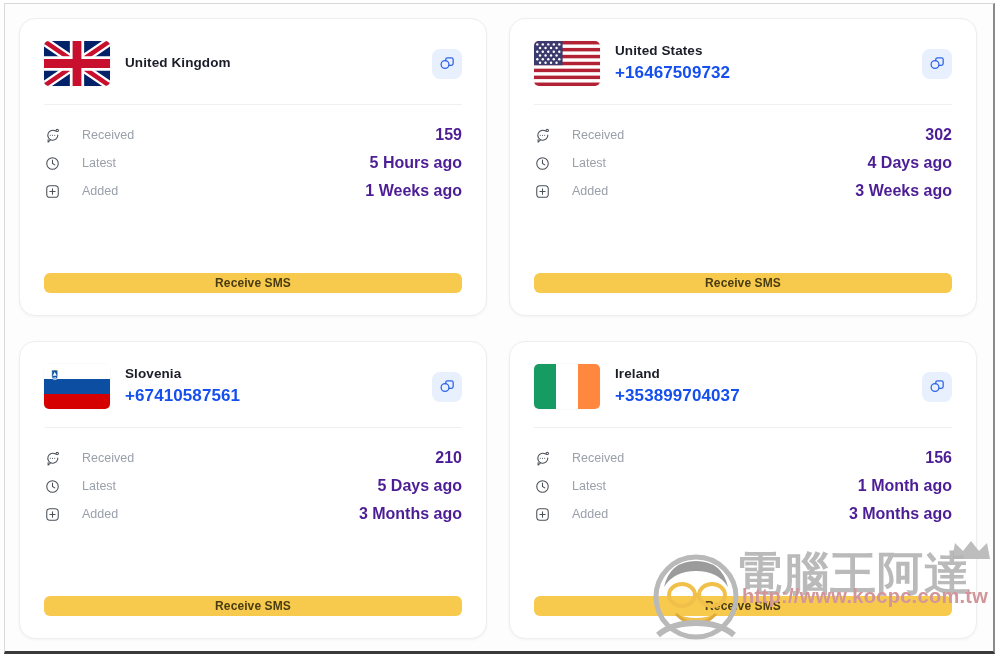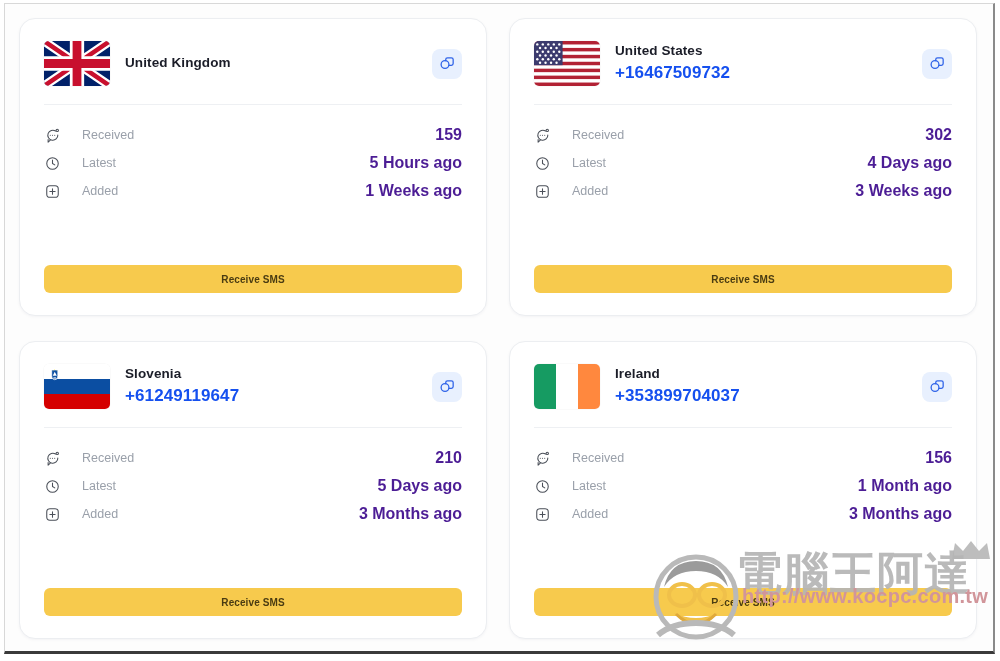--- a/index.html
+++ b/index.html
@@ -127,22 +127,22 @@
     color:#4c1d95;
     white-space:nowrap;
   }
   .sms-btn{
     display:block;
     width:100%;
     background:#f7ca4d;
     color:#4a3c12;
     border:none;
     border-radius:6px;
-    height:28px;
-    font-size:10px;
+    height:20px;
+    font-size:12px;
     font-weight:bold;
     font-family:inherit;
     cursor:pointer;
     margin-bottom:22px;
     margin-top:8px;
     letter-spacing:.1px;
   }
   
   #watermark{
     position:absolute;
@@ -363,21 +363,21 @@
               <path d="M4.5 4.5 L7.5 10.5 L1.5 10.5 Z" fill="#fff"></path>
               <path d="M2.6 12.8 h3.8 M1.6 14.2 h5.8" stroke="#fff" stroke-width=".9"></path>
               <circle cx="2.2" cy="3.3" r=".5" fill="#F7E017"></circle>
               <circle cx="6.8" cy="3.3" r=".5" fill="#F7E017"></circle>
               <circle cx="4.5" cy="1.6" r=".5" fill="#F7E017"></circle>
             </g>
           </svg>
         </div>
         <div class="head-text">
           <div class="country">Slovenia</div>
-          <div class="phone">+61249119647</div>
+          <div class="phone">+67410587561</div>
         </div>
         <button class="copy-btn">
           <span>
             <svg width="17" height="17" viewBox="0 0 24 24" fill="none" stroke="#2f63e8" stroke-width="1.8" stroke-linecap="round" stroke-linejoin="round">
               <rect x="3" y="8" width="11" height="11" rx="5.5"></rect>
               <path d="M9.5 8V6.5A2.5 2.5 0 0 1 12 4h5.5A2.5 2.5 0 0 1 20 6.5V12a2.5 2.5 0 0 1-2.5 2.5H14"></path>
             </svg>
           </span>
         </button>
       </div>

